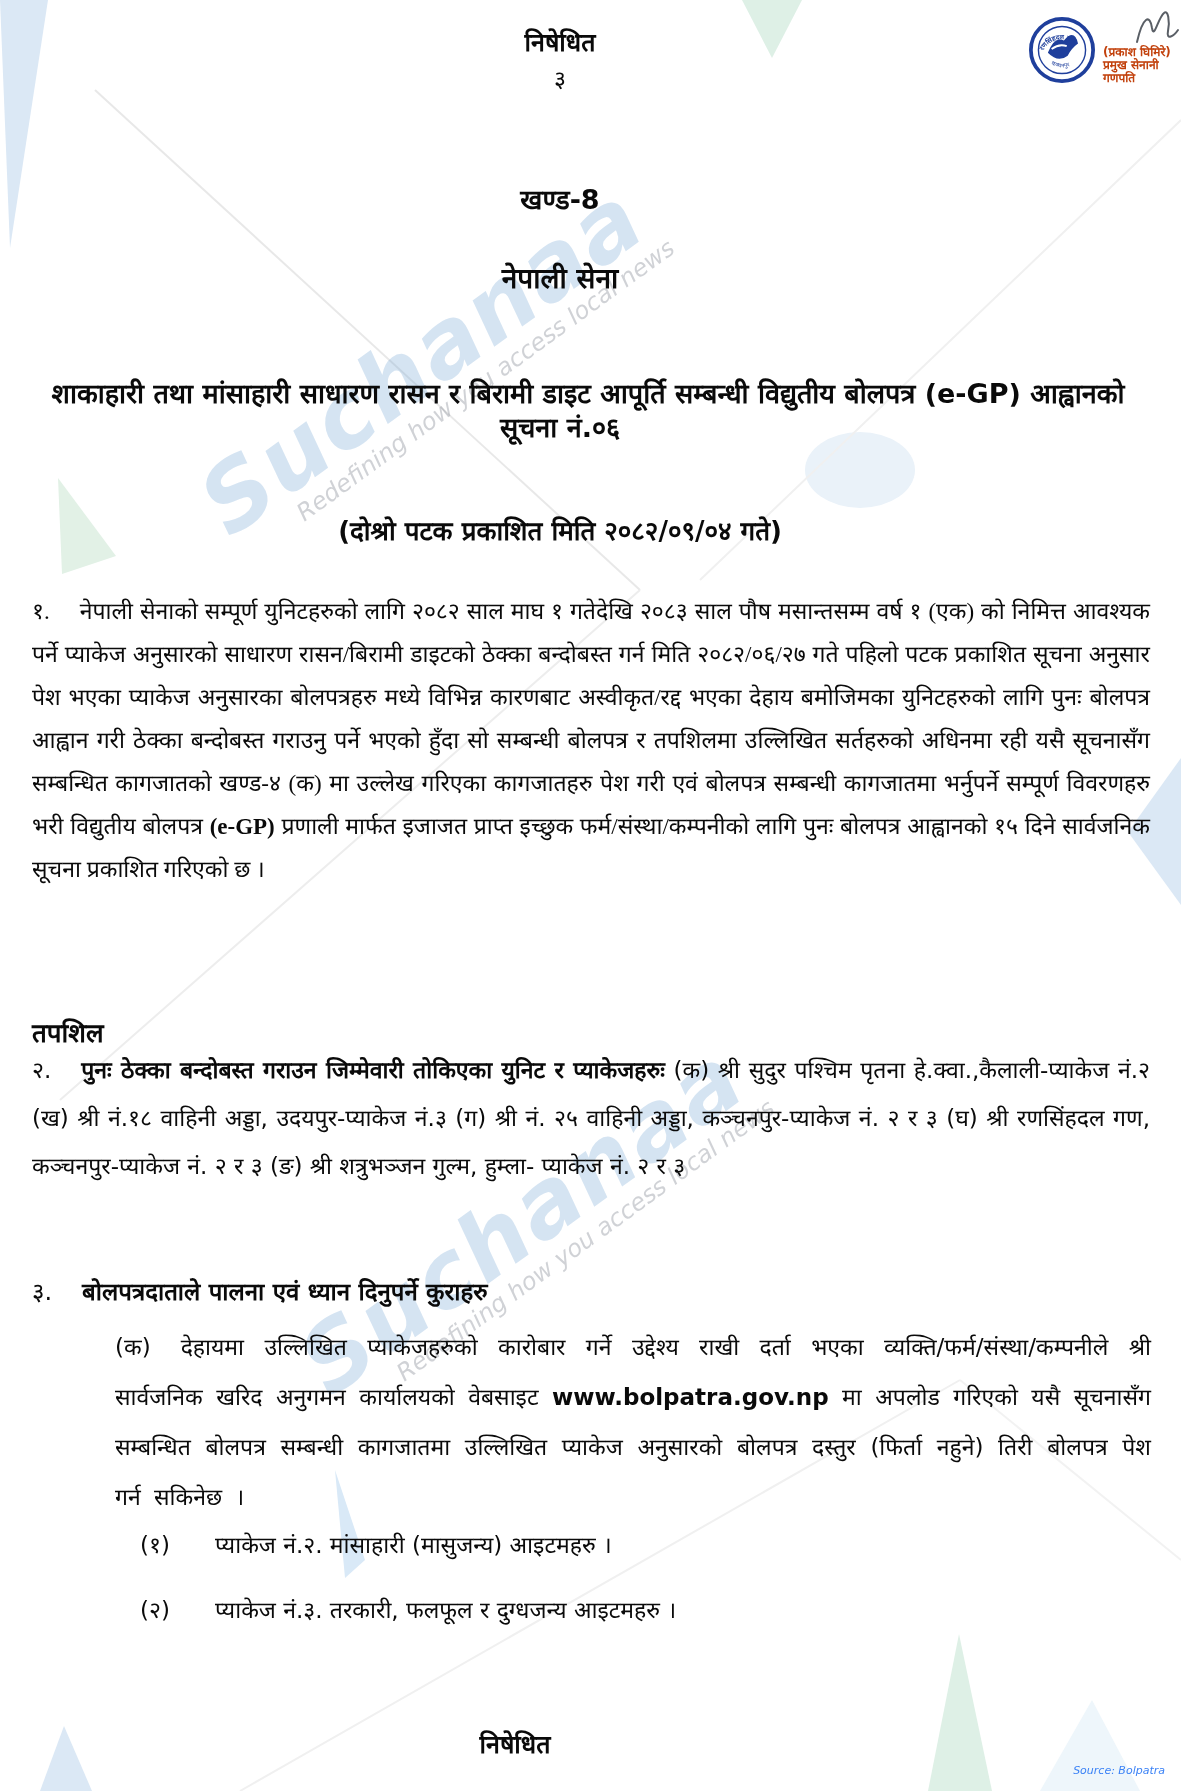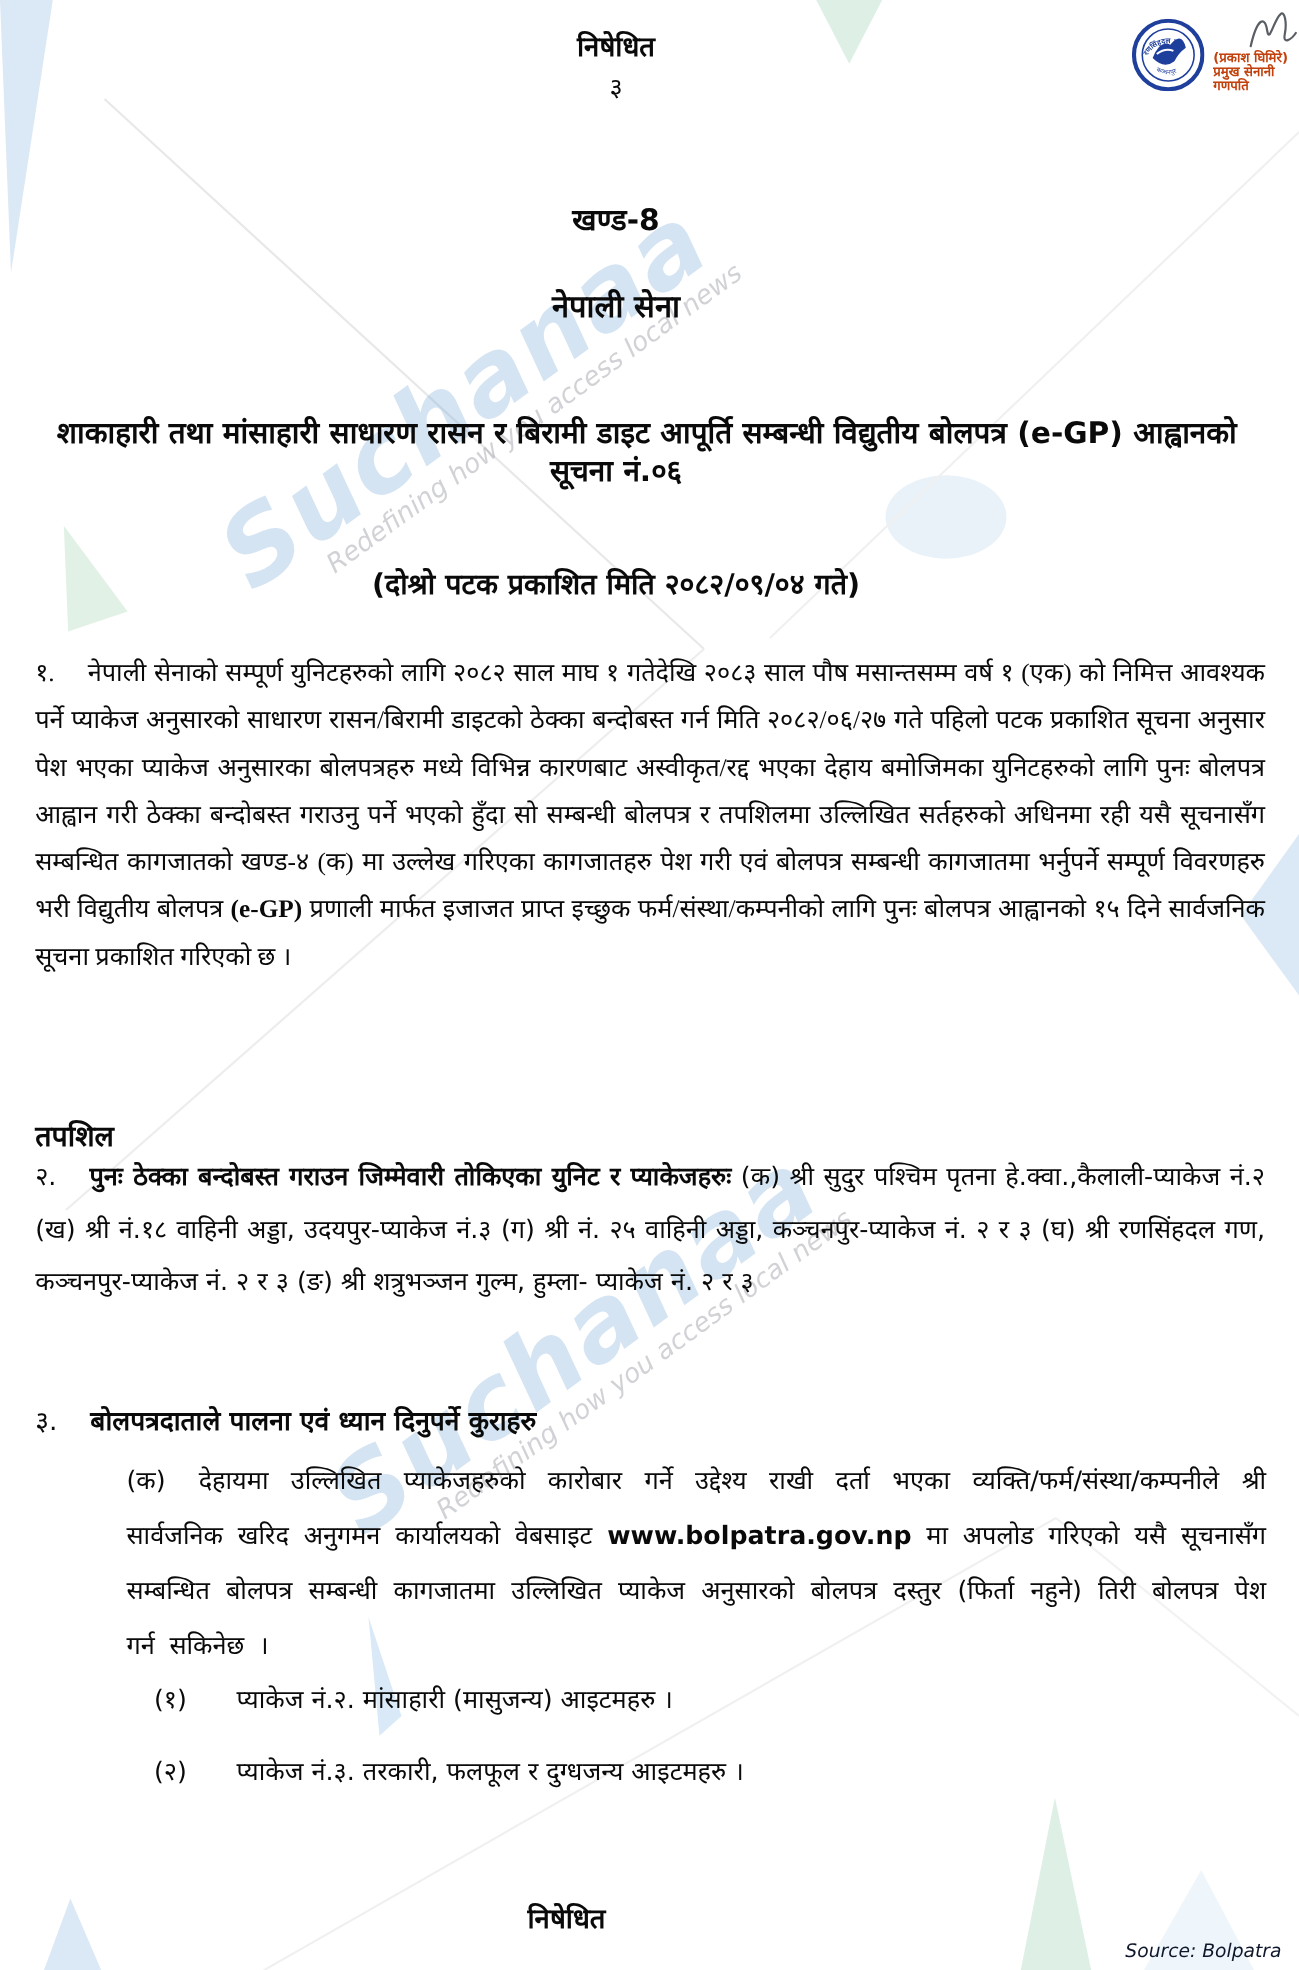--- a/index.html
+++ b/index.html
@@ -30,21 +30,21 @@
   .sub { left:140px; font-size:23px; }
   .pnum { margin-right:30px; }
   .pnum2 { margin-right:45px; }
 
   .seal-wrap { left:1029px; top:14px; width:150px; }
   .sig-block { position:absolute; left:1103px; top:46px; width:78px;
                font-size:12px; line-height:13px; font-weight:700; color:#c2410c; }
   .sig-svg { position:absolute; left:1133px; top:8px; }
   .seal-svg { position:absolute; left:0; top:3px; }
 
-  .source { font-style:italic; font-size:17px; color:#0f172a; }
+  .source { font-style:italic; font-size:11px; color:#3b82f6; }
 </style>
 </head>
 <body>
 
 <div class="page">
 
   <svg class="deco" width="1181" height="1791" viewBox="0 0 1181 1791">
     <polygon points="0,0 48,0 10,248" fill="#dbe8f5"></polygon>
     <polygon points="742,0 802,0 772,58" fill="#def0e6"></polygon>
     <polygon points="1181,758 1181,905 1128,832" fill="#dbe8f5"></polygon>

